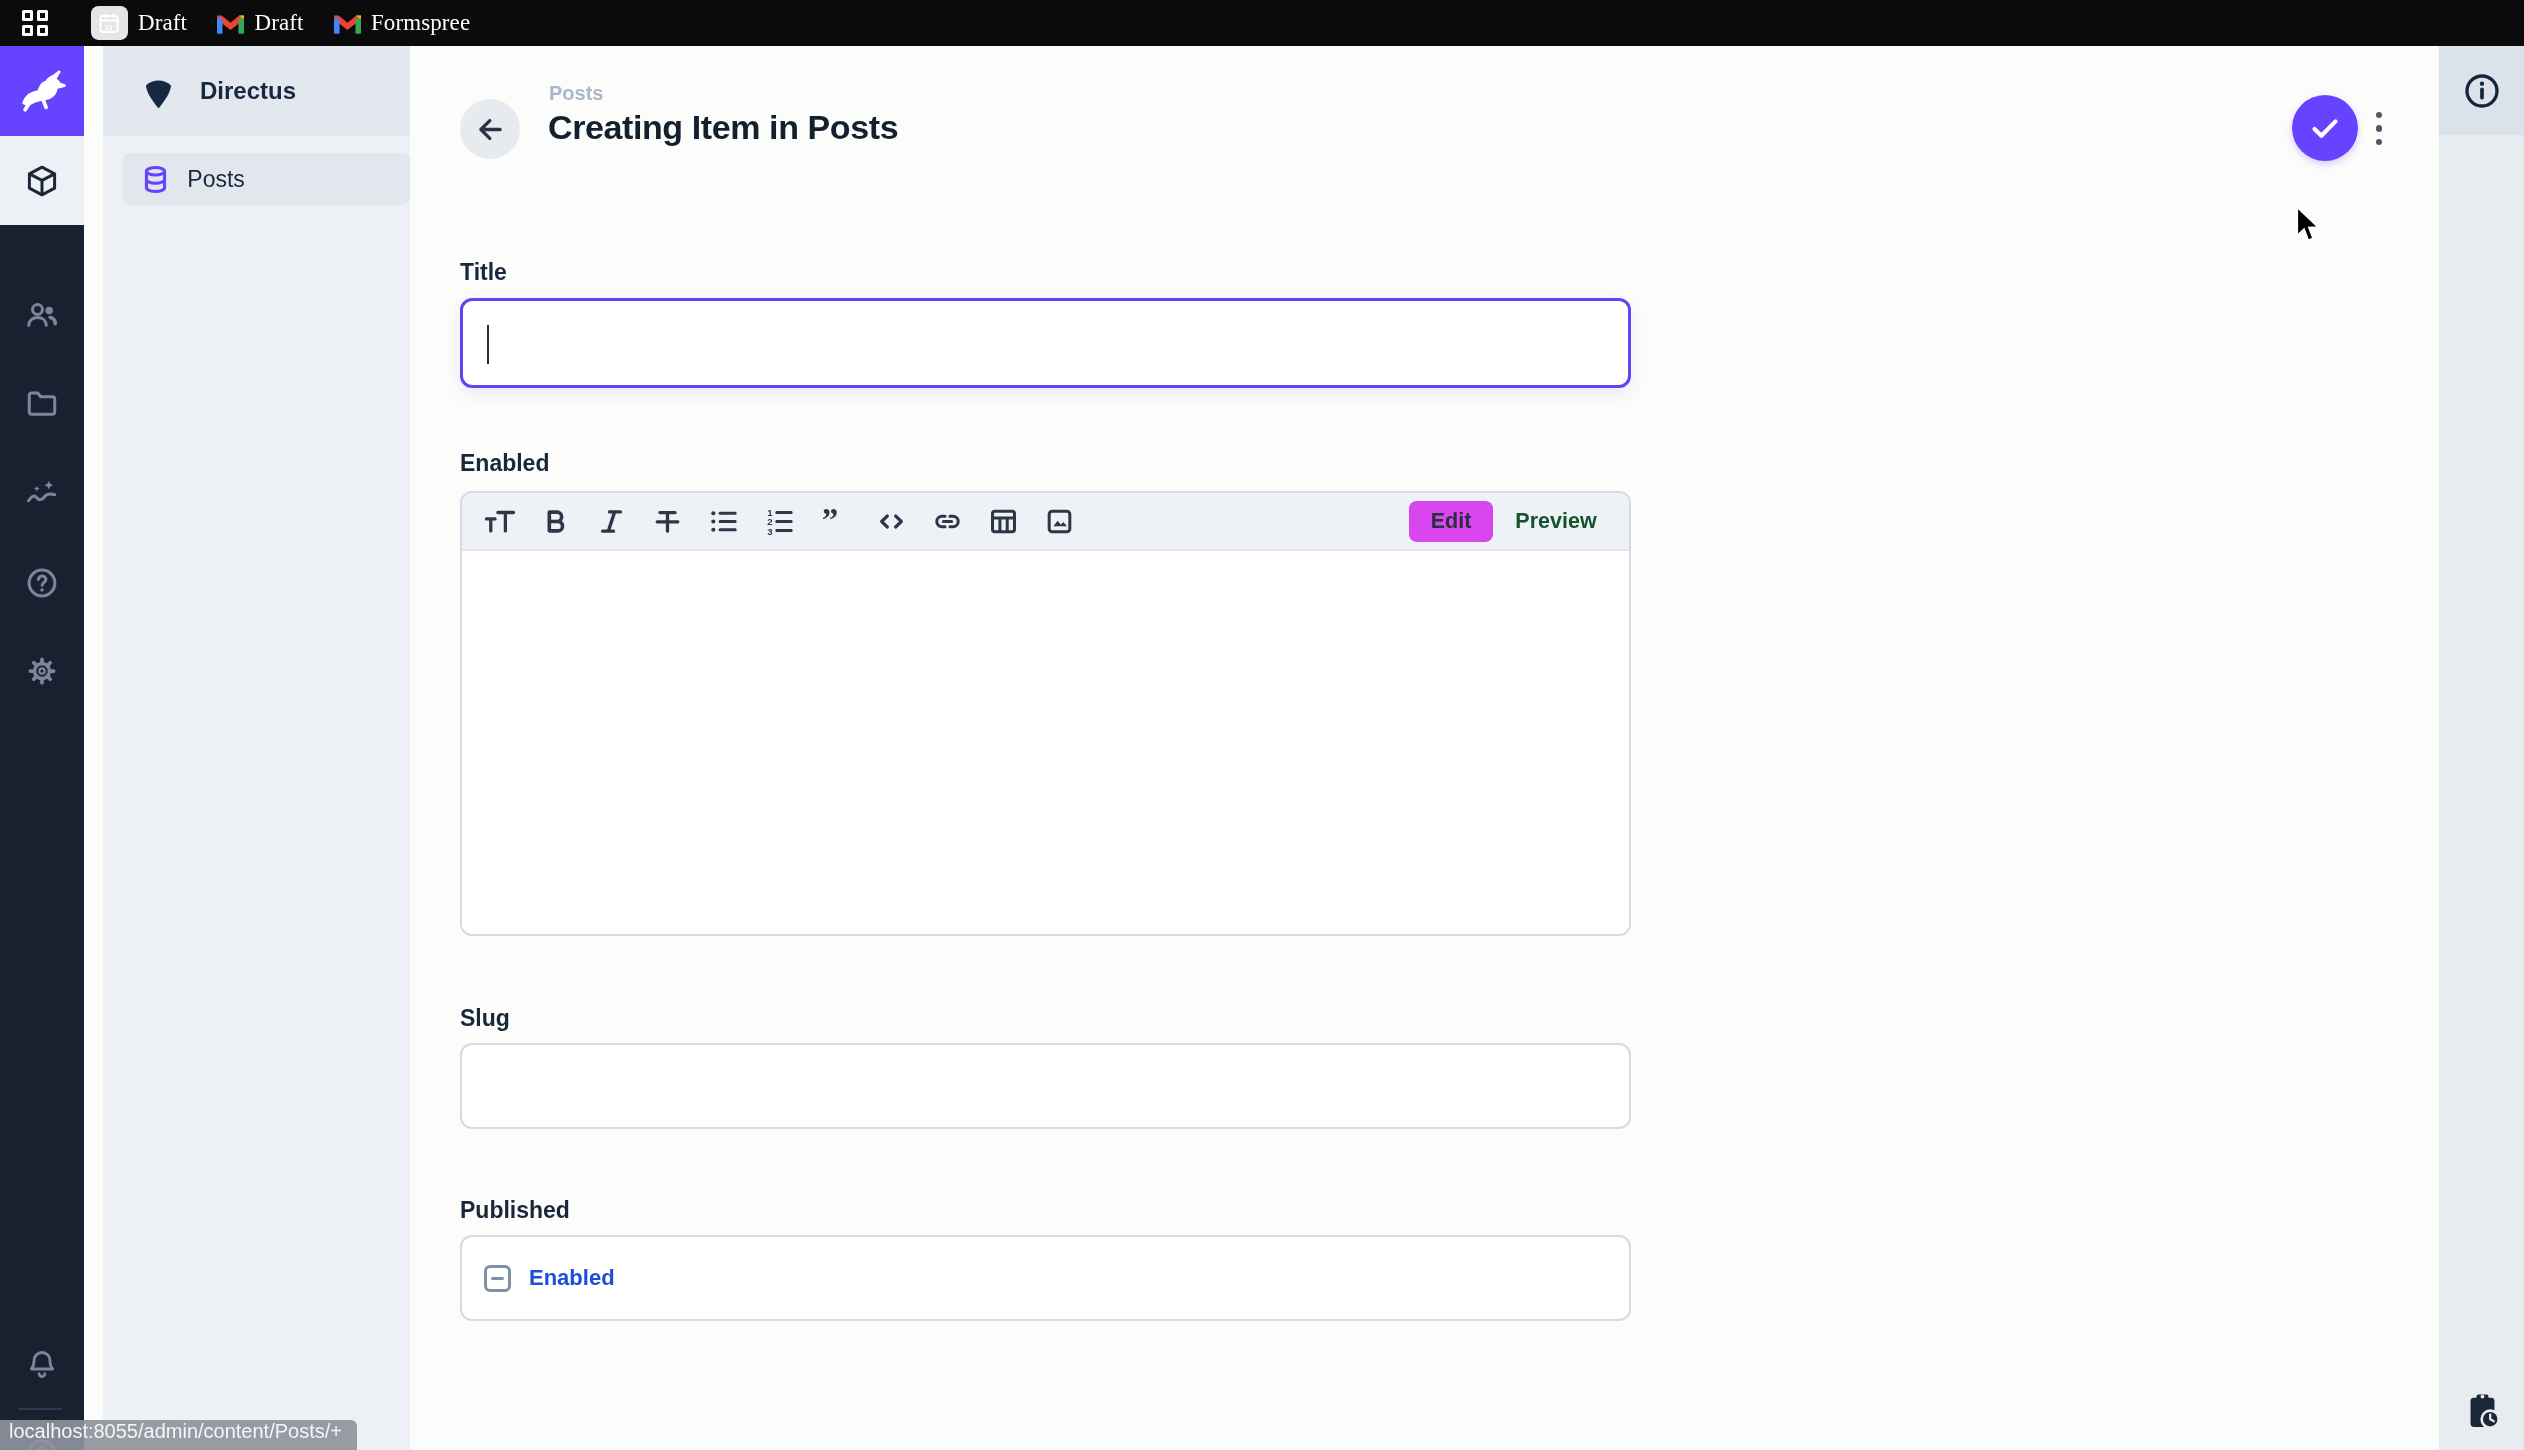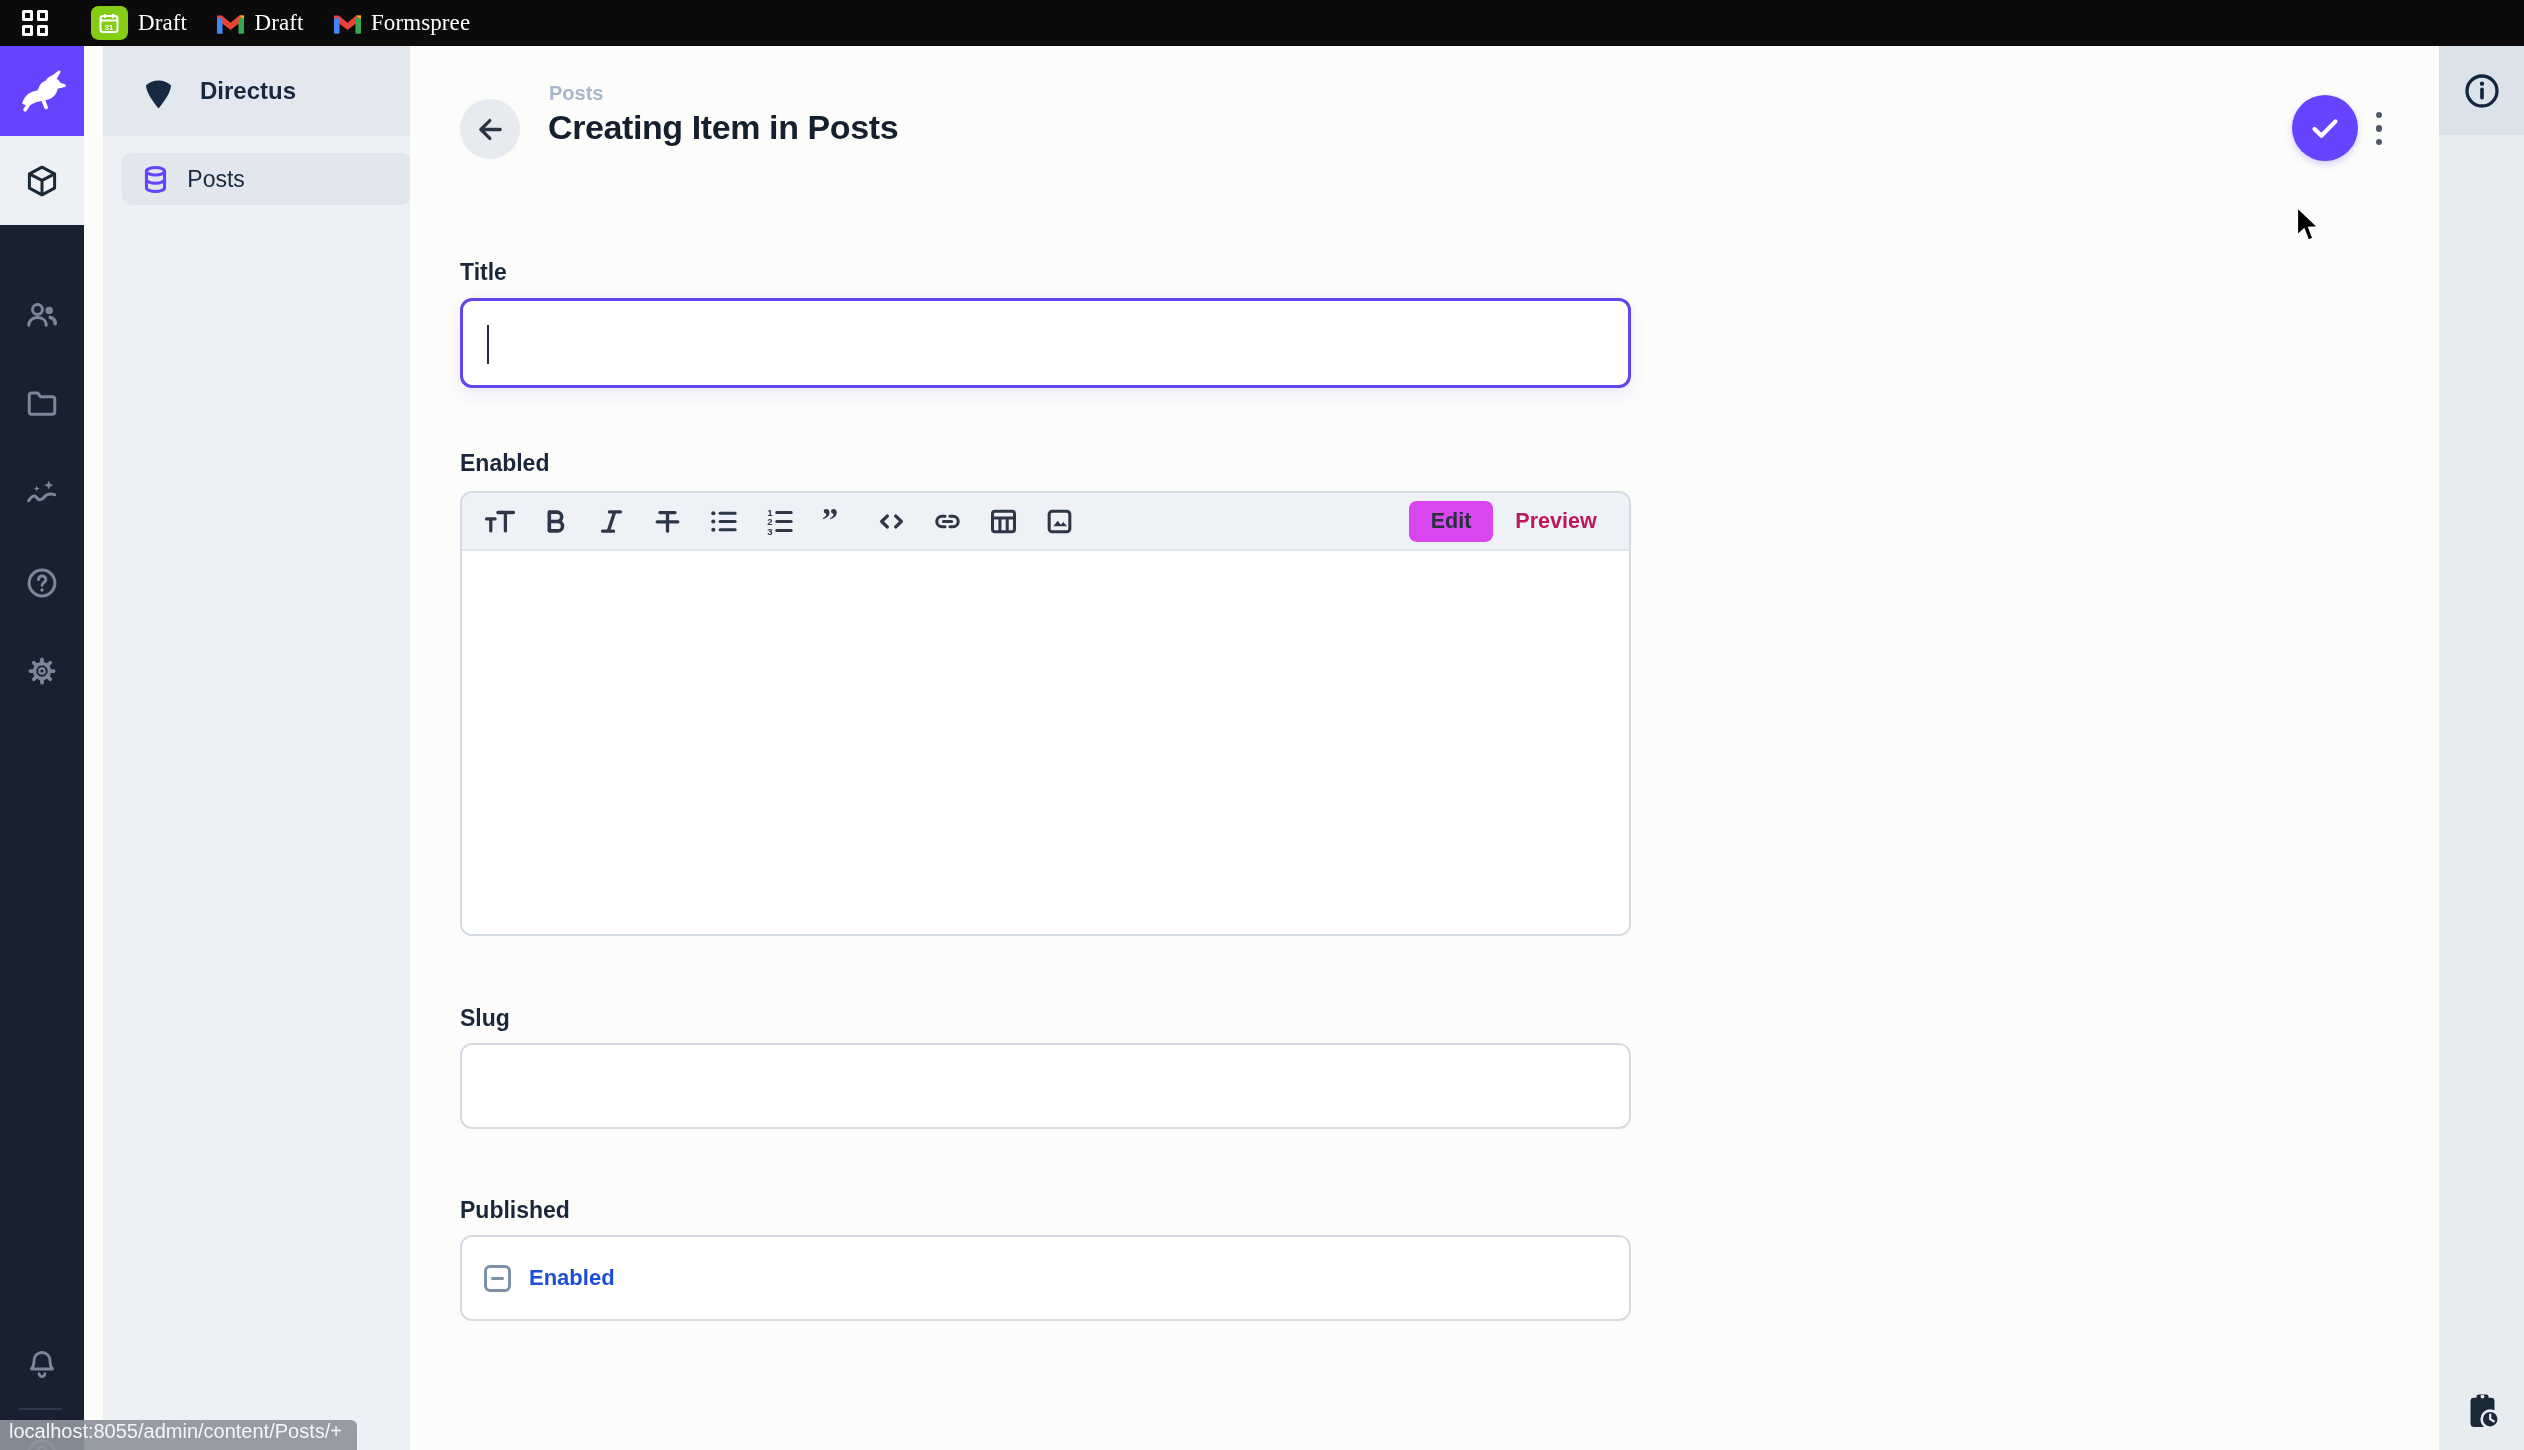--- a/index.html
+++ b/index.html
@@ -13,21 +13,21 @@
   }
   
   .tabbar {
     position:absolute; left:0; top:0; width:2525px; height:46px;
     background:#0b0b0c; display:flex; align-items:center; padding-left:22px;
   }
   .tabbar .grid-icon { display:grid; grid-template-columns:11px 11px; grid-gap:3.7px; margin-right:43px; }
   .tabbar .grid-icon span { width:11px; height:11px; border:3px solid #fff; border-radius:1.5px; display:block; }
   .tab { display:flex; align-items:center; margin-right:30px; cursor:default; }
   .tab .chip {
-    width:37px; height:34px; background:#84cc16; border-radius:7.4px;
+    width:37px; height:34px; background:#e5e5e5; border-radius:7.4px;
     display:flex; align-items:center; justify-content:center; margin-right:10.4px;
   }
   .tab .tab-label { color:#fff; font-size:23px; font-weight:500; letter-spacing:0.1px;font-family:Liberation Serif, serif; }
   .tab .gicon { margin-right:10.4px; display:flex; }
   
   .modulebar {
     position:absolute; left:0; top:46px; width:84px; height:1405px;
     background:#182130;
   }
   .logo-tile {
@@ -83,21 +83,21 @@
   .content-box { position:absolute; left:50px; top:445px; width:1171px; height:445px; background:#fff; border:2.2px solid #d5dbe2; border-radius:12px; overflow:hidden; }
   .toolbar {
     position:absolute; left:0; top:0; width:100%; height:58px; background:#eef1f5;
     border-bottom:2.2px solid #e1e5ea; display:flex; align-items:center; padding:0 10.4px 0 19px;
   }
   .tb-btn { width:37px; height:41px; margin-right:19px; display:flex; align-items:center; justify-content:center; border-radius:6px; cursor:pointer; }
   .tb-spacer { flex:1; }
   .seg-btn { height:41px; border-radius:7.4px; display:flex; align-items:center; justify-content:center;
     font-size:21.5px; font-weight:600; cursor:pointer; padding:0 22px; }
   .seg-btn.active { background:#d946ef; color:#27303f;margin-left:32px; }
-  .seg-btn.inactive { color:#be185d; }
+  .seg-btn.inactive { color:#14532d; }
   .editor-area { position:absolute; left:0; top:60px; width:100%; height:382px; background:#fff; cursor:text; }
   .slug-input { top:997px; height:86px; }
   .published-box { top:1189px; height:86px; display:flex; align-items:center; padding-left:22px; }
   .checkbox {
     width:27px; height:27px; border:3px solid #7d90a8; border-radius:6px;
     display:flex; align-items:center; justify-content:center; cursor:pointer; background:#fff;
   }
   .checkbox .dash { width:13.3px; height:3px; background:#7d90a8; border-radius:1.5px; }
   .checkbox-label { font-size:22px; font-weight:700; color:#1d4ed8; margin-left:18px; }
   

